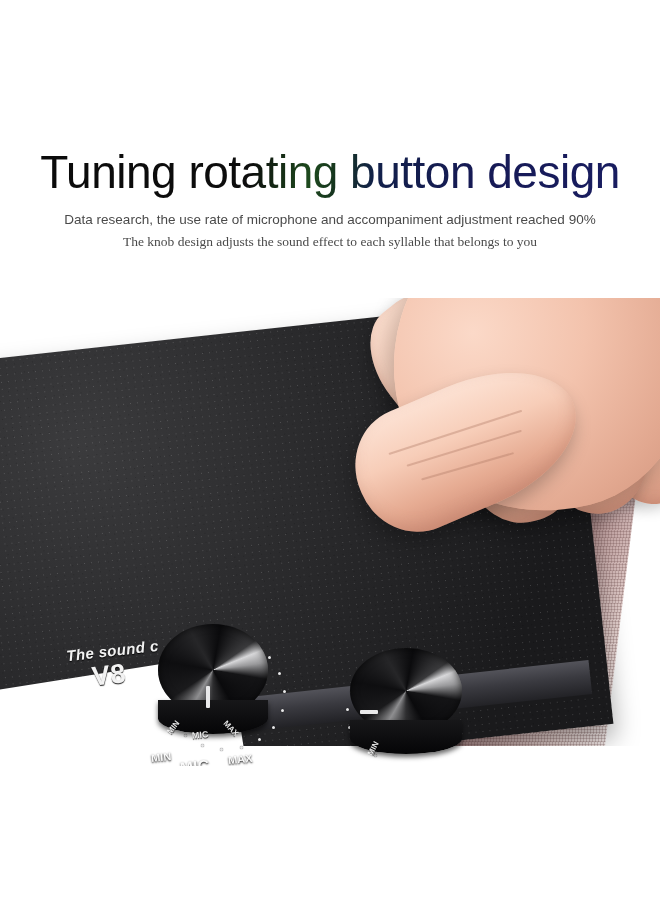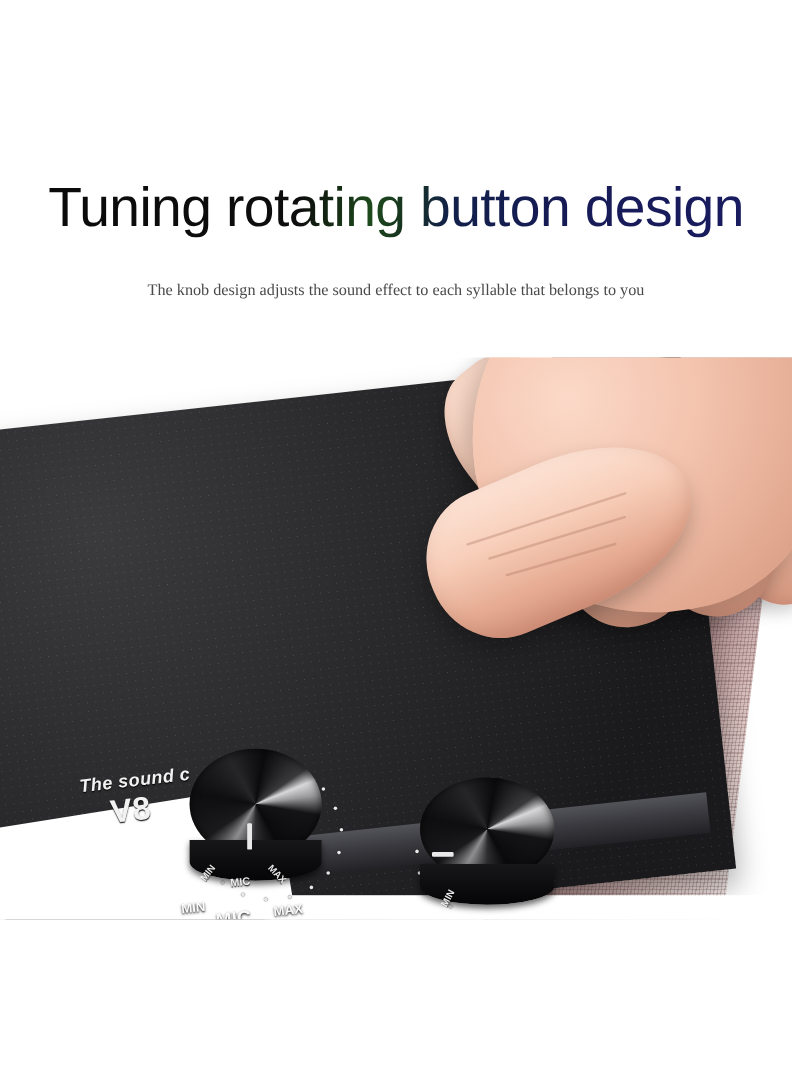--- a/index.html
+++ b/index.html
@@ -146,20 +146,21 @@
   .crease{
     position:absolute;background:rgba(170,115,95,.35);border-radius:2px;
   }
 </style>
 </head>
 <body>
 
 <div class="page">
 
   <div class="headline">Tuning rotating button design</div>
+  <div class="sub sub1">Data research, the use rate of microphone and accompaniment adjustment reached 90%</div>
   <div class="sub sub2">The knob design adjusts the sound effect to each syllable that belongs to you</div>
 
   <div class="photo">
 
     <div class="mat"></div>
     <div class="mat-fade"></div>
 
     <div class="device"></div>
     <div class="device-edge"></div>
 

